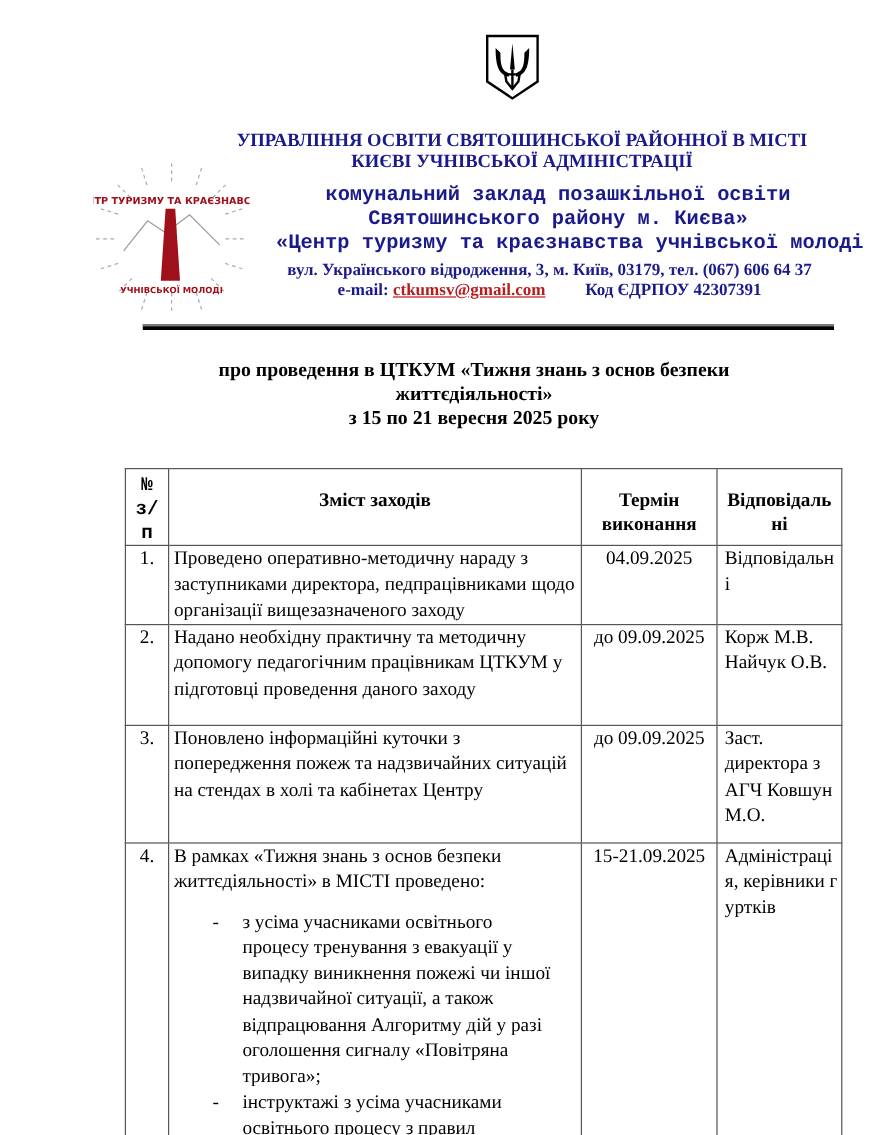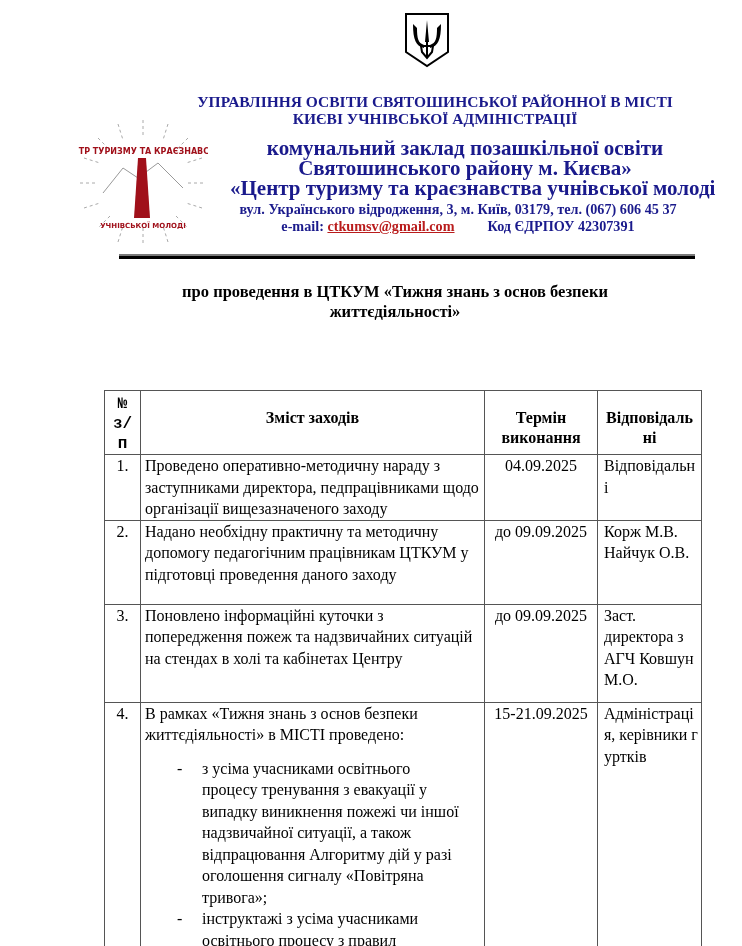--- a/index.html
+++ b/index.html
@@ -1,22 +1,22 @@
 <!DOCTYPE html>
 <html><head>
 <meta charset="utf-8">
 <style>
   html, body { margin:0; padding:0; background:#ffffff; }
   body { width:742px; height:946px; position:relative; overflow:hidden; font-family:"Liberation Serif", serif; color:#000; }
-  .abs { position:absolute; }
+  .abs { position:absolute;margin-top:16px; }
   .emblem { left:404px; top:12px; width:46px; height:56px; }
   .logo { left:78px; top:118px; width:130px; height:130px; }
   .hdr { color:#1a1a8c; font-weight:bold; text-align:center; white-space:nowrap; }
   .h1 { left:196px; width:478px; top:93px; font-size:15.5px; line-height:17px; }
-  .h2 { left:230px; width:470px; top:138px; font-size:21px; line-height:20px; }
+  .h2 { left:230px; width:470px; top:138px; font-size:17px; line-height:20px;font-family:Liberation Mono, monospace; }
   .h3 { left:218px; width:480px; top:201px; font-size:14.2px; line-height:17px; }
   .h3 a { color:#b91c1c; text-decoration:underline; }
   .rule { left:119px; top:254px; width:576px; height:3px; background:#000; border-top:2px solid #7a7a7a; }
   .title { left:100px; width:590px; top:282px; text-align:center; font-weight:bold; font-size:16.5px; line-height:20px; }
   table { position:absolute; left:104px; top:390px; width:597px; border-collapse:collapse; table-layout:fixed; font-size:16px; line-height:21.5px; }
   td, th { border:1px solid #555; vertical-align:top; padding:0 4px; }
   th { font-weight:bold; text-align:center; line-height:20px; padding-top:17px; }
   td.num { text-align:center; padding:0; }
   td.term { text-align:center; }
   td.resp { padding-left:6px; padding-right:2px; word-break:break-all; }
@@ -69,32 +69,33 @@
 <div class="abs hdr h1">
   <div>УПРАВЛІННЯ ОСВІТИ СВЯТОШИНСЬКОЇ РАЙОННОЇ В МІСТІ</div>
   <div>КИЄВІ УЧНІВСЬКОЇ АДМІНІСТРАЦІЇ</div>
 </div>
 <div class="abs hdr h2">
   <div>комунальний заклад позашкільної освіти</div>
   <div>Святошинського району м. Києва»</div>
   <div>«Центр туризму та краєзнавства учнівської молоді</div>
 </div>
 <div class="abs hdr h3">
-  <div>вул. Українського відродження, 3, м. Київ, 03179, тел. (067) 606 45 37</div>
+  <div>вул. Українського відродження, 3, м. Київ, 03179, тел. (067) 606 64 37</div>
   <div>
     <span>e-mail: </span><a>ctkumsv@gmail.com</a>
     <span style="display:inline-block;width:26px;"></span>
     <span>Код ЄДРПОУ 42307391</span>
   </div>
 </div>
 <div class="abs rule"></div>
 
 <div class="abs title">
   <div>про проведення в ЦТКУМ «Тижня знань з основ безпеки</div>
   <div>життєдіяльності»</div>
+  <div>з 15 по 21 вересня 2025 року</div>
 </div>
 
 <table>
   <colgroup>
       <col style="width:36px">
       <col style="width:344px">
       <col style="width:113px">
       <col style="width:104px">
     </colgroup>
   <tbody>

